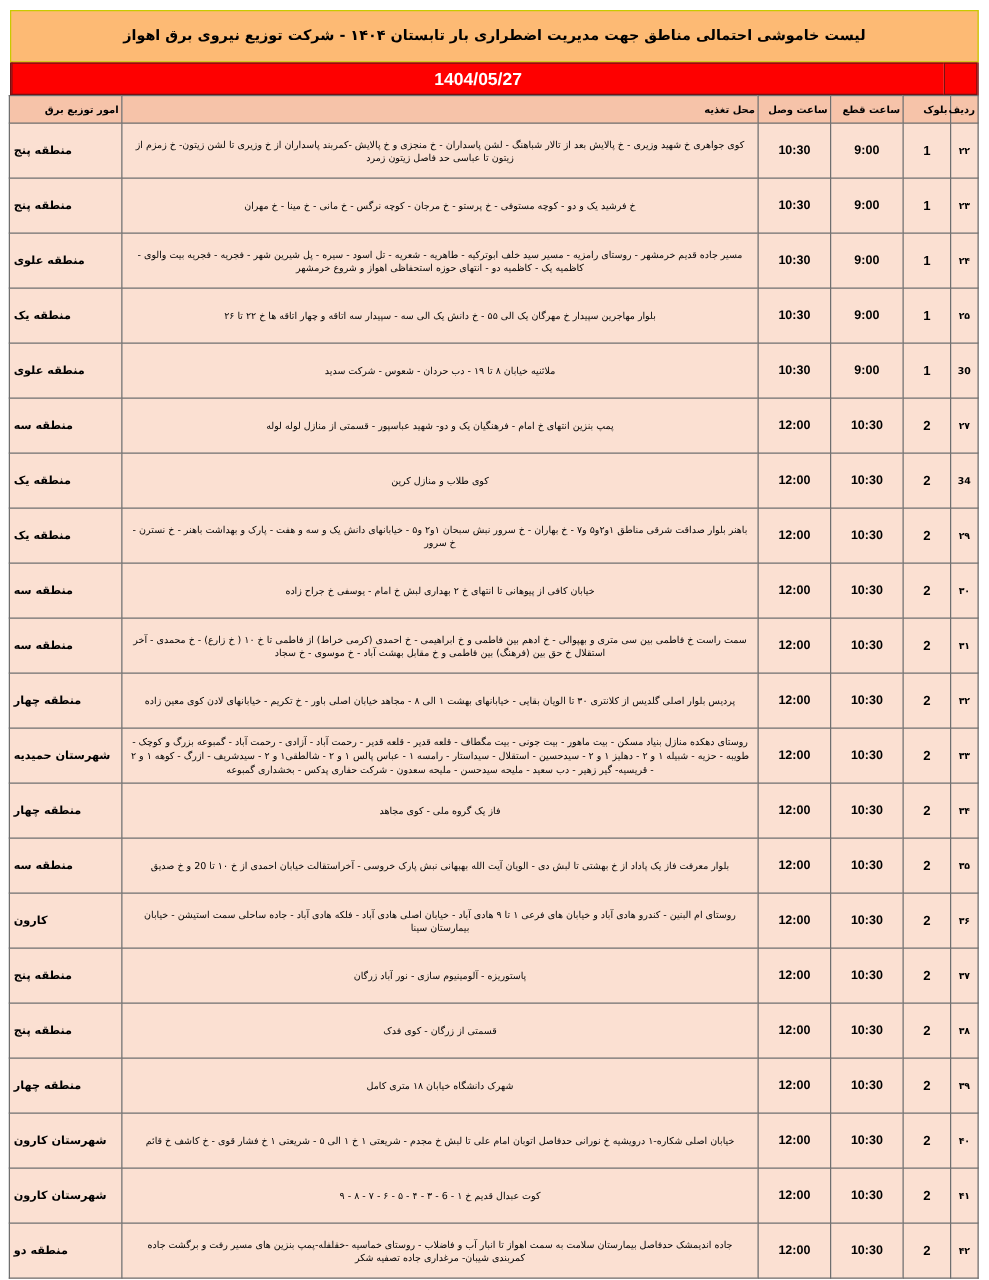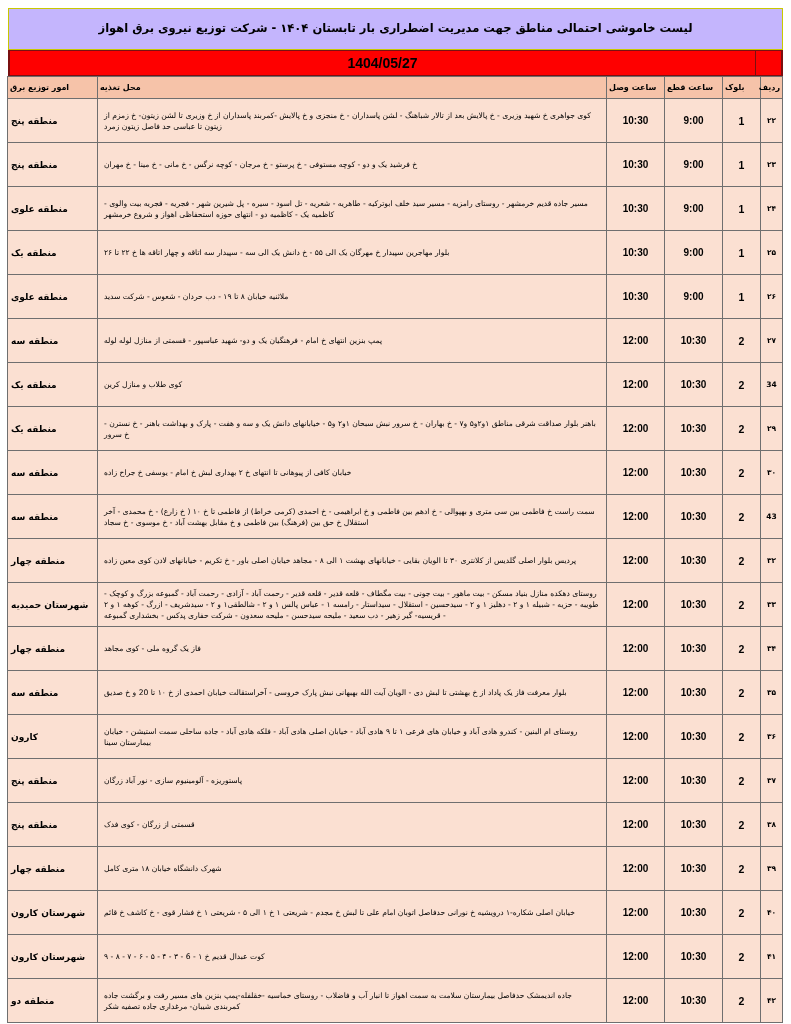--- a/index.html
+++ b/index.html
@@ -15,21 +15,21 @@
     direction: rtl;
   }
   #sheet {
     width: 791px;
     box-sizing: border-box;
     padding: 8px 8px 6px 8px;
     background: #ffffff;
   }
   
   .title-banner {
-    background: #c4b5fd;
+    background: #fdba74;
     border: 1px solid #c9c900;
     height: 40px;
     display: flex;
     align-items: center;
     justify-content: center;
     text-align: center;
   }
   .title-banner .title-text {
     font-size: 11.5px;
     font-weight: bold;
@@ -53,21 +53,21 @@
     align-items: center;
     justify-content: center;
     border: 1px solid #7a1010;
     border-right: none;
     box-sizing: border-box;
   }
   .date-bar .date-main .date-text {
     font-family: "Liberation Sans", sans-serif;
     font-size: 14px;
     font-weight: bold;
-    color: #000000;
+    color: #ffffff;
     direction: ltr;
   }
   .date-bar .date-pad {
     background: #fe0000;
     width: 27px;
     flex: 0 0 27px;
     border: 1px solid #7a1010;
     box-sizing: border-box;
   }
   
@@ -83,21 +83,21 @@
     color: #000000;
     vertical-align: middle;
     box-sizing: border-box;
   }
   table.outage thead th {
     background: #f6c3a9;
     font-size: 8px;
     font-weight: bold;
     height: 22px;
     padding: 1px 2px;
-    text-align: left;
+    text-align: right;
     margin-top: 12px;
   }
   
   col.c-radif { width: 22px; }
   col.c-block { width: 38px; }
   col.c-qat   { width: 58px; }
   col.c-vasl  { width: 58px; }
   col.c-mahal { width: 509px; }
   col.c-omur  { width: 90px; }
 
@@ -113,21 +113,21 @@
     font-family: "Liberation Sans", sans-serif;
   }
   td.cell-time {
     text-align: center;
     font-size: 10px;
     font-weight: bold;
     font-family: "Liberation Sans", sans-serif;
     direction: ltr;
   }
   td.cell-mahal {
-    text-align: left;
+    text-align: center;
     font-size: 7.6px;
     line-height: 1.45;
     padding: 3px 6px;
     font-weight: normal;
   }
   td.cell-omur {
     text-align: left;
     font-size: 9px;
     font-weight: bold;
     padding: 2px 3px;
@@ -196,21 +196,21 @@
         </tr>
         <tr>
           <td class="cell-radif">۲۵</td>
           <td class="cell-block">1</td>
           <td class="cell-time">9:00</td>
           <td class="cell-time">10:30</td>
           <td class="cell-mahal">بلوار مهاجرین سپیدار خ مهرگان یک الی ۵۵ - خ دانش یک الی سه - سپیدار سه اتاقه و چهار اتاقه ها خ ۲۲ تا ۲۶</td>
           <td class="cell-omur">منطقه یک</td>
         </tr>
         <tr>
-          <td class="cell-radif">۲۶</td>
+          <td class="cell-radif">30</td>
           <td class="cell-block">1</td>
           <td class="cell-time">9:00</td>
           <td class="cell-time">10:30</td>
           <td class="cell-mahal">ملاثنیه خیابان ۸ تا ۱۹ - دب حردان - شعوس - شرکت سدید</td>
           <td class="cell-omur">منطقه علوی</td>
         </tr>
         <tr>
           <td class="cell-radif">۲۷</td>
           <td class="cell-block">2</td>
           <td class="cell-time">10:30</td>
@@ -236,21 +236,21 @@
         </tr>
         <tr>
           <td class="cell-radif">۳۰</td>
           <td class="cell-block">2</td>
           <td class="cell-time">10:30</td>
           <td class="cell-time">12:00</td>
           <td class="cell-mahal">خیابان کافی از پیوهانی تا انتهای خ ۲ بهداری لبش خ امام - یوسفی خ جراح زاده</td>
           <td class="cell-omur">منطقه سه</td>
         </tr>
         <tr>
-          <td class="cell-radif">43</td>
+          <td class="cell-radif">۳۱</td>
           <td class="cell-block">2</td>
           <td class="cell-time">10:30</td>
           <td class="cell-time">12:00</td>
           <td class="cell-mahal">سمت راست خ فاطمی بین سی متری و بهپوالی - خ ادهم بین فاطمی و خ ابراهیمی - خ احمدی (کرمی خراط) از فاطمی تا خ ۱۰ ( خ زارع) - خ محمدی - آخر استقلال خ حق بین (فرهنگ) بین فاطمی و خ مقابل بهشت آباد - خ موسوی - خ سجاد</td>
           <td class="cell-omur">منطقه سه</td>
         </tr>
         <tr>
           <td class="cell-radif">۳۲</td>
           <td class="cell-block">2</td>
           <td class="cell-time">10:30</td>

